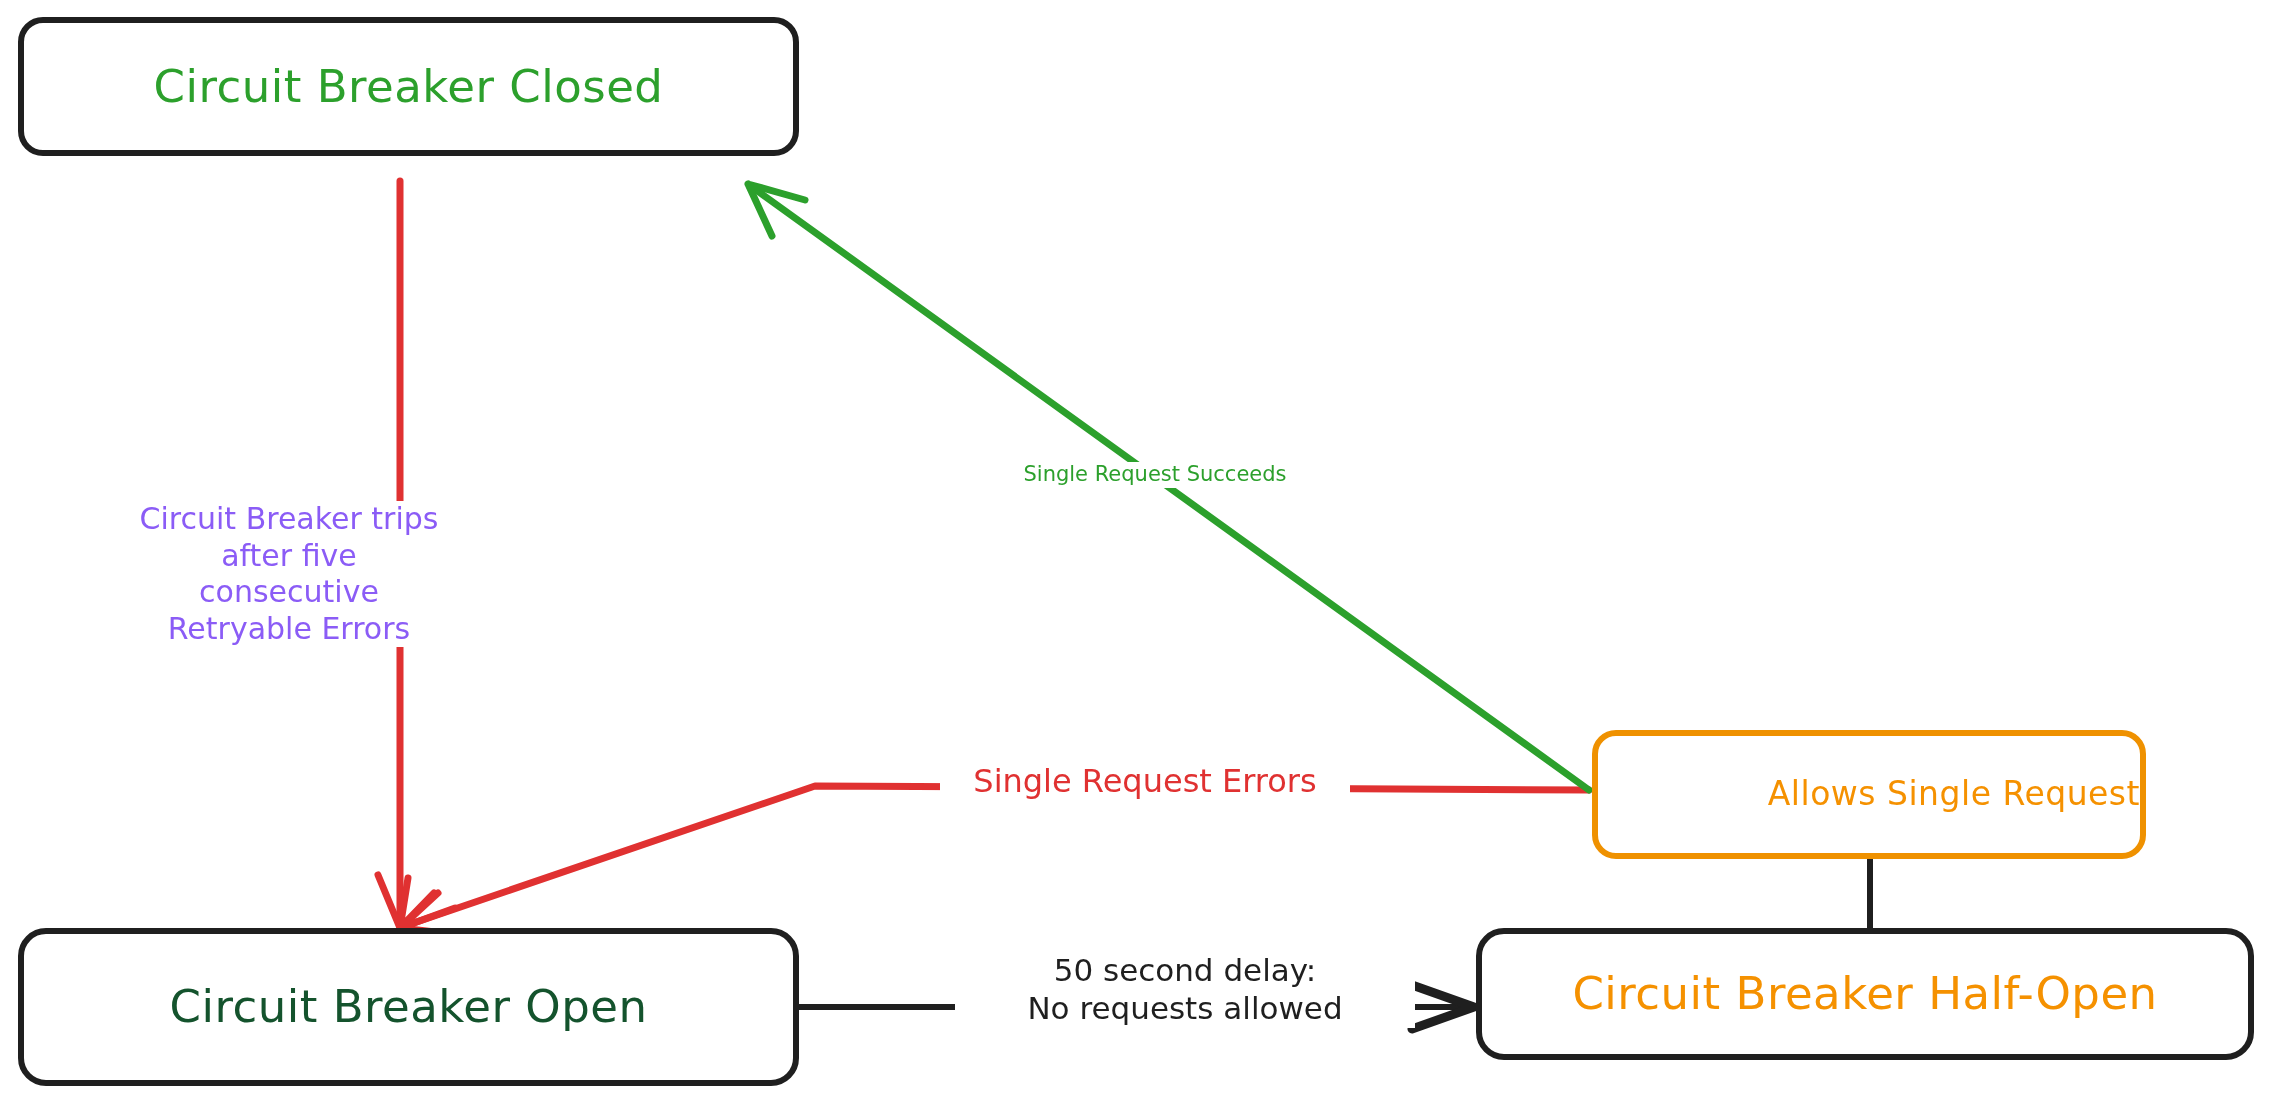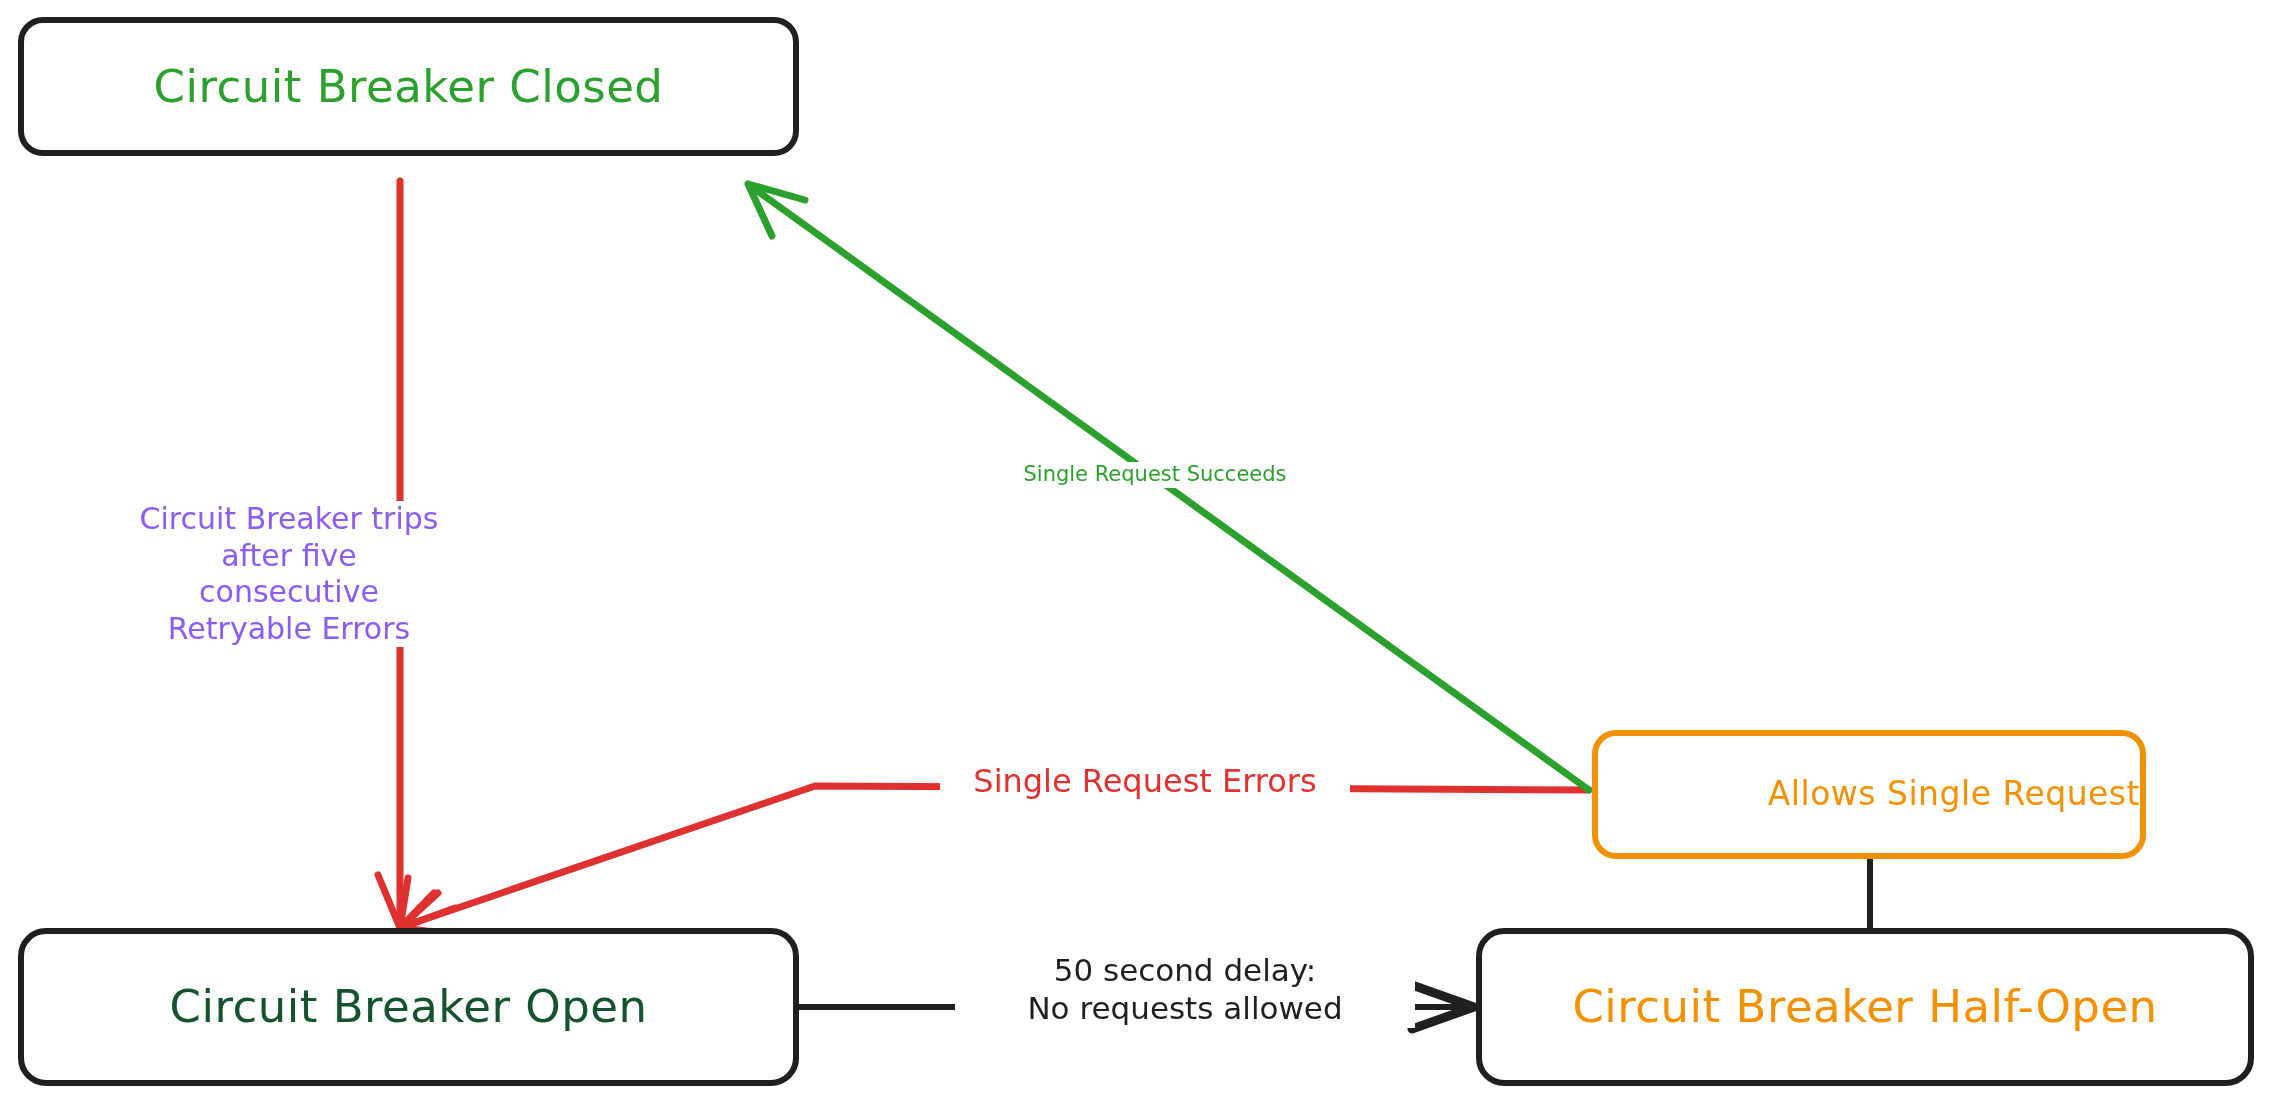--- a/index.html
+++ b/index.html
@@ -43,21 +43,21 @@
     border-radius: 24px;
   }
   .node-label {
     font-family: "DejaVu Sans", sans-serif;
     font-weight: 400;
     letter-spacing: 0.5px;
     line-height: 1.1;
   }
   #node-closed  { left: 18px;   top: 17px;  width: 781px; height: 139px; border-radius: 25px; }
   #node-open    { left: 18px;   top: 928px; width: 781px; height: 158px; }
-  #node-half    { left: 1476px; top: 928px; width: 778px; height: 158px; }
+  #node-half    { left: 1476px; top: 928px; width: 778px; height: 132px; }
   #node-allows  { left: 1592px; top: 730px; width: 554px; height: 129px; justify-content: flex-end; }
 
   #label-closed { color: #2ca02c; font-size: 45px; }
   #label-open   { color: #14532d; font-size: 45px; }
   #label-half   { color: #f59100; font-size: 45px; }
   #label-allows { color: #f59100; font-size: 33px; }
 
   .edge-label {
     position: absolute;
     font-family: "DejaVu Sans", sans-serif;

